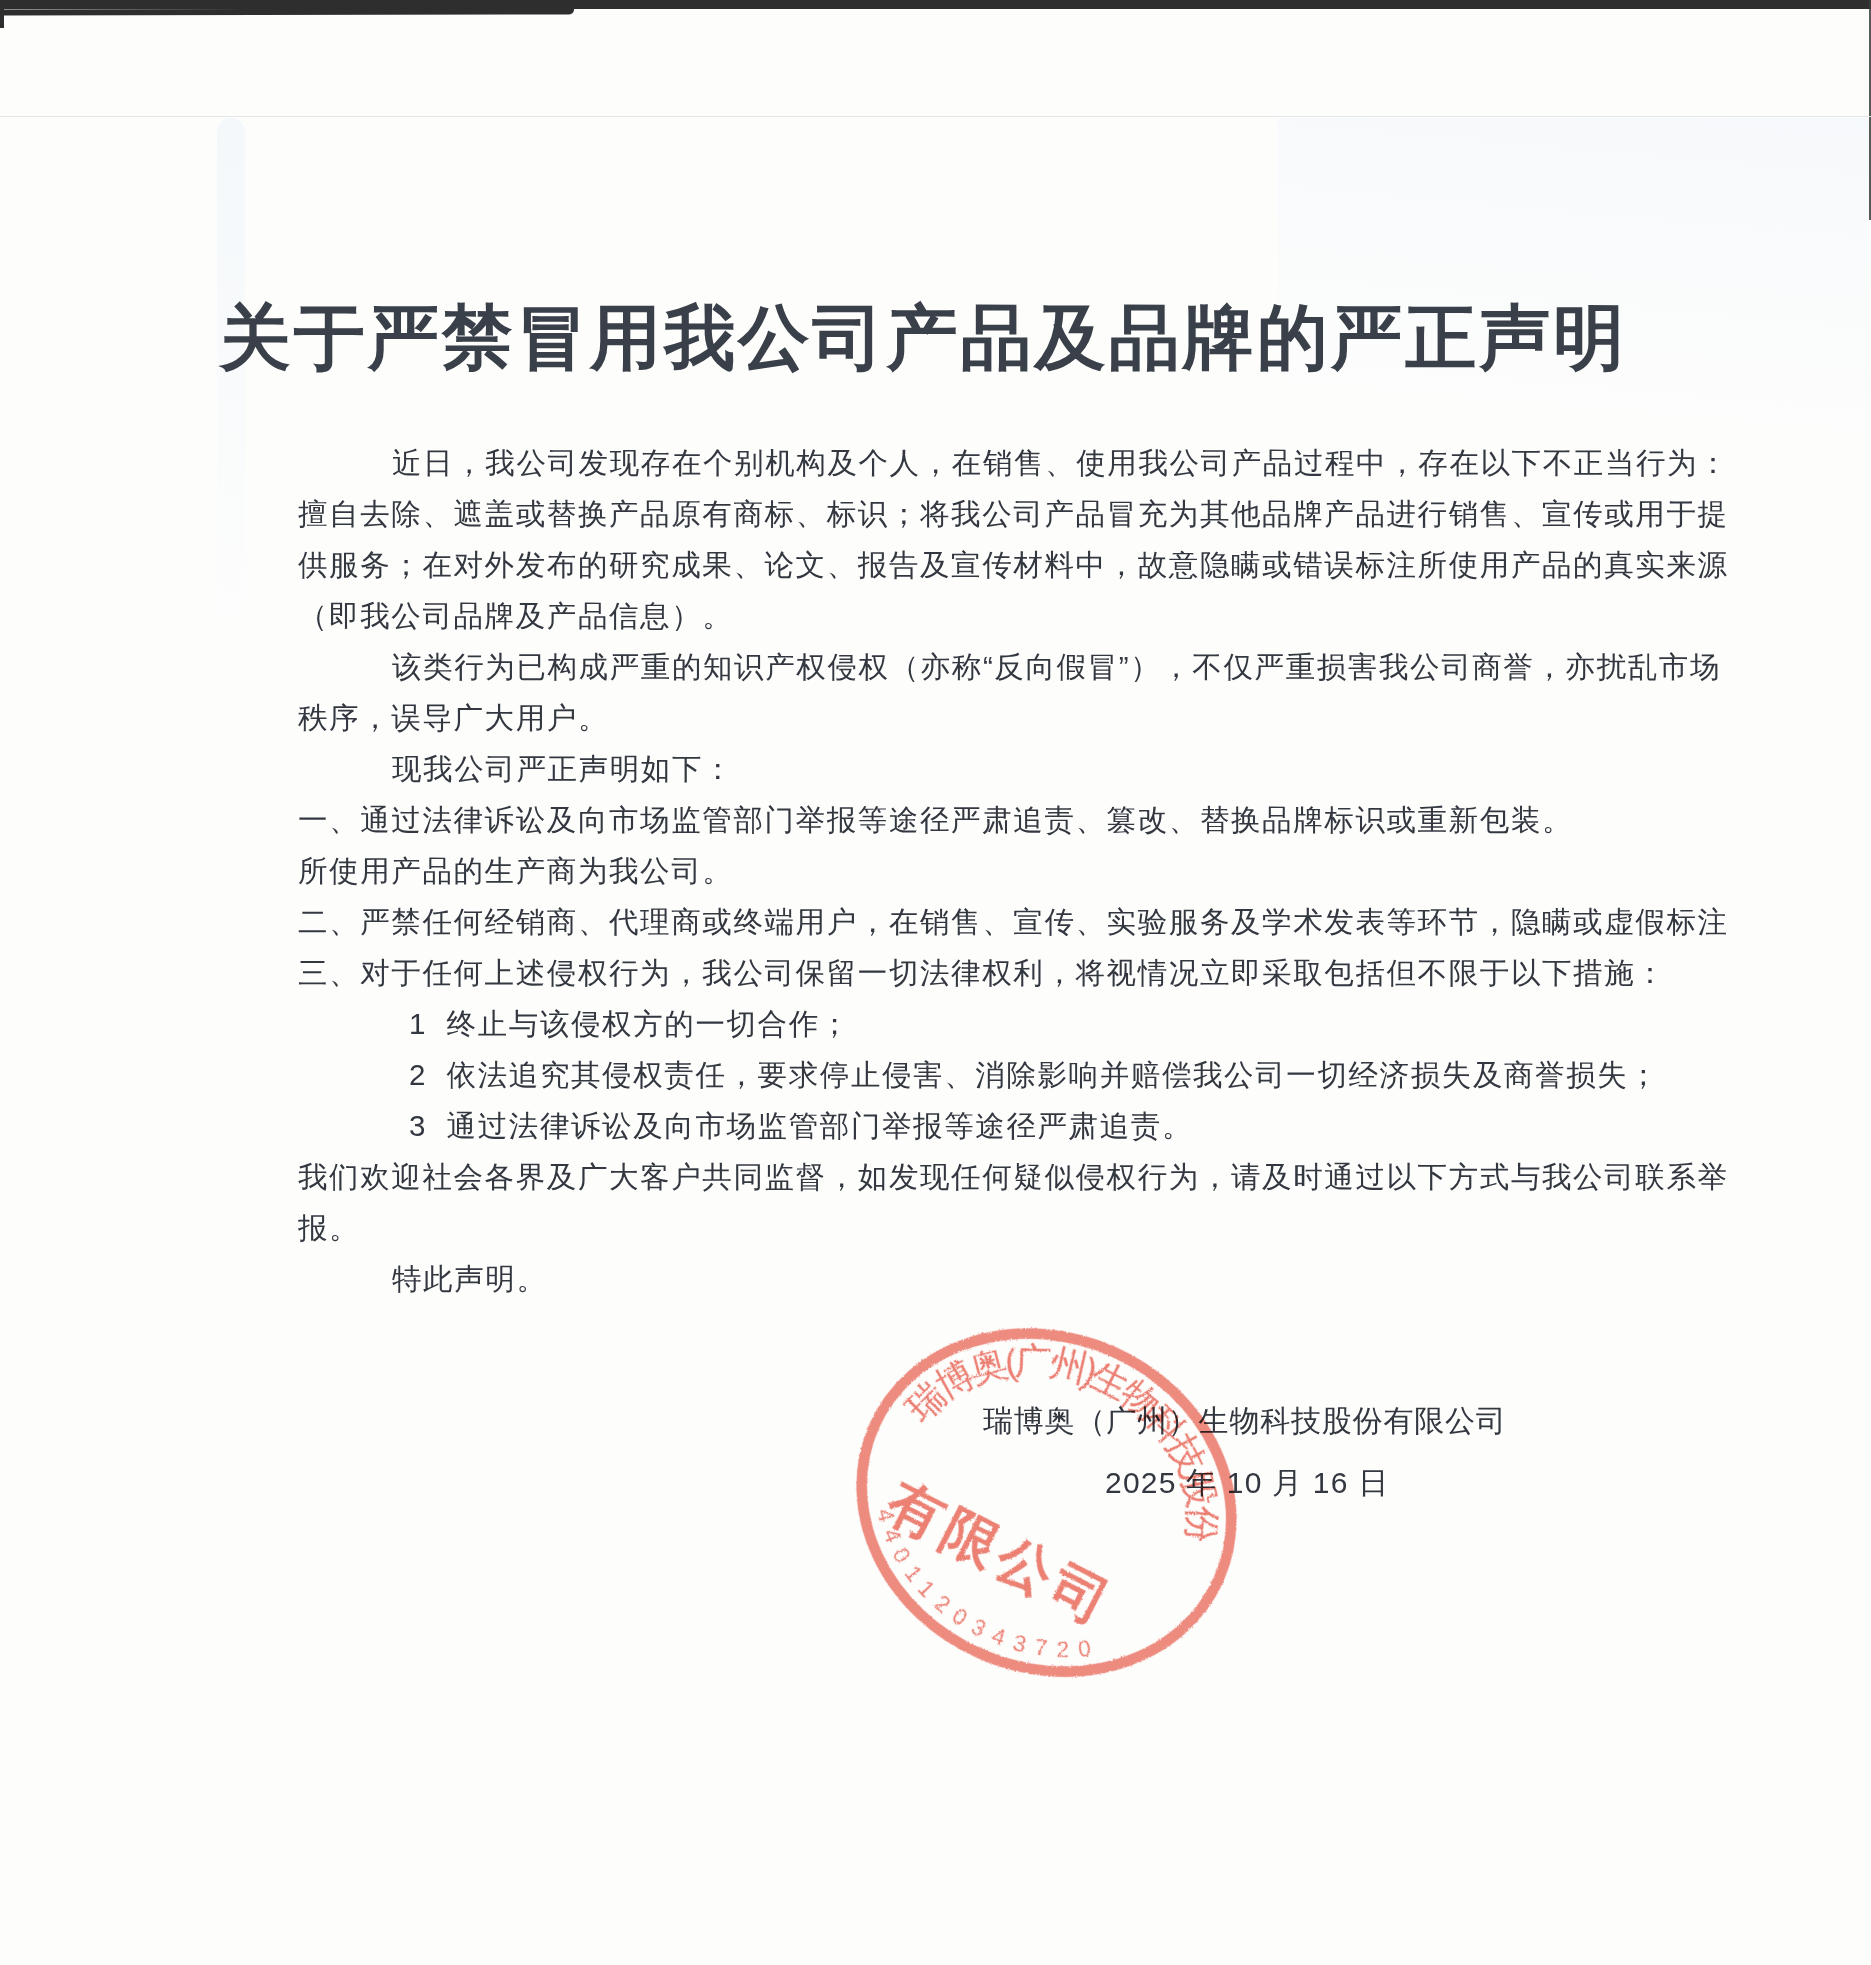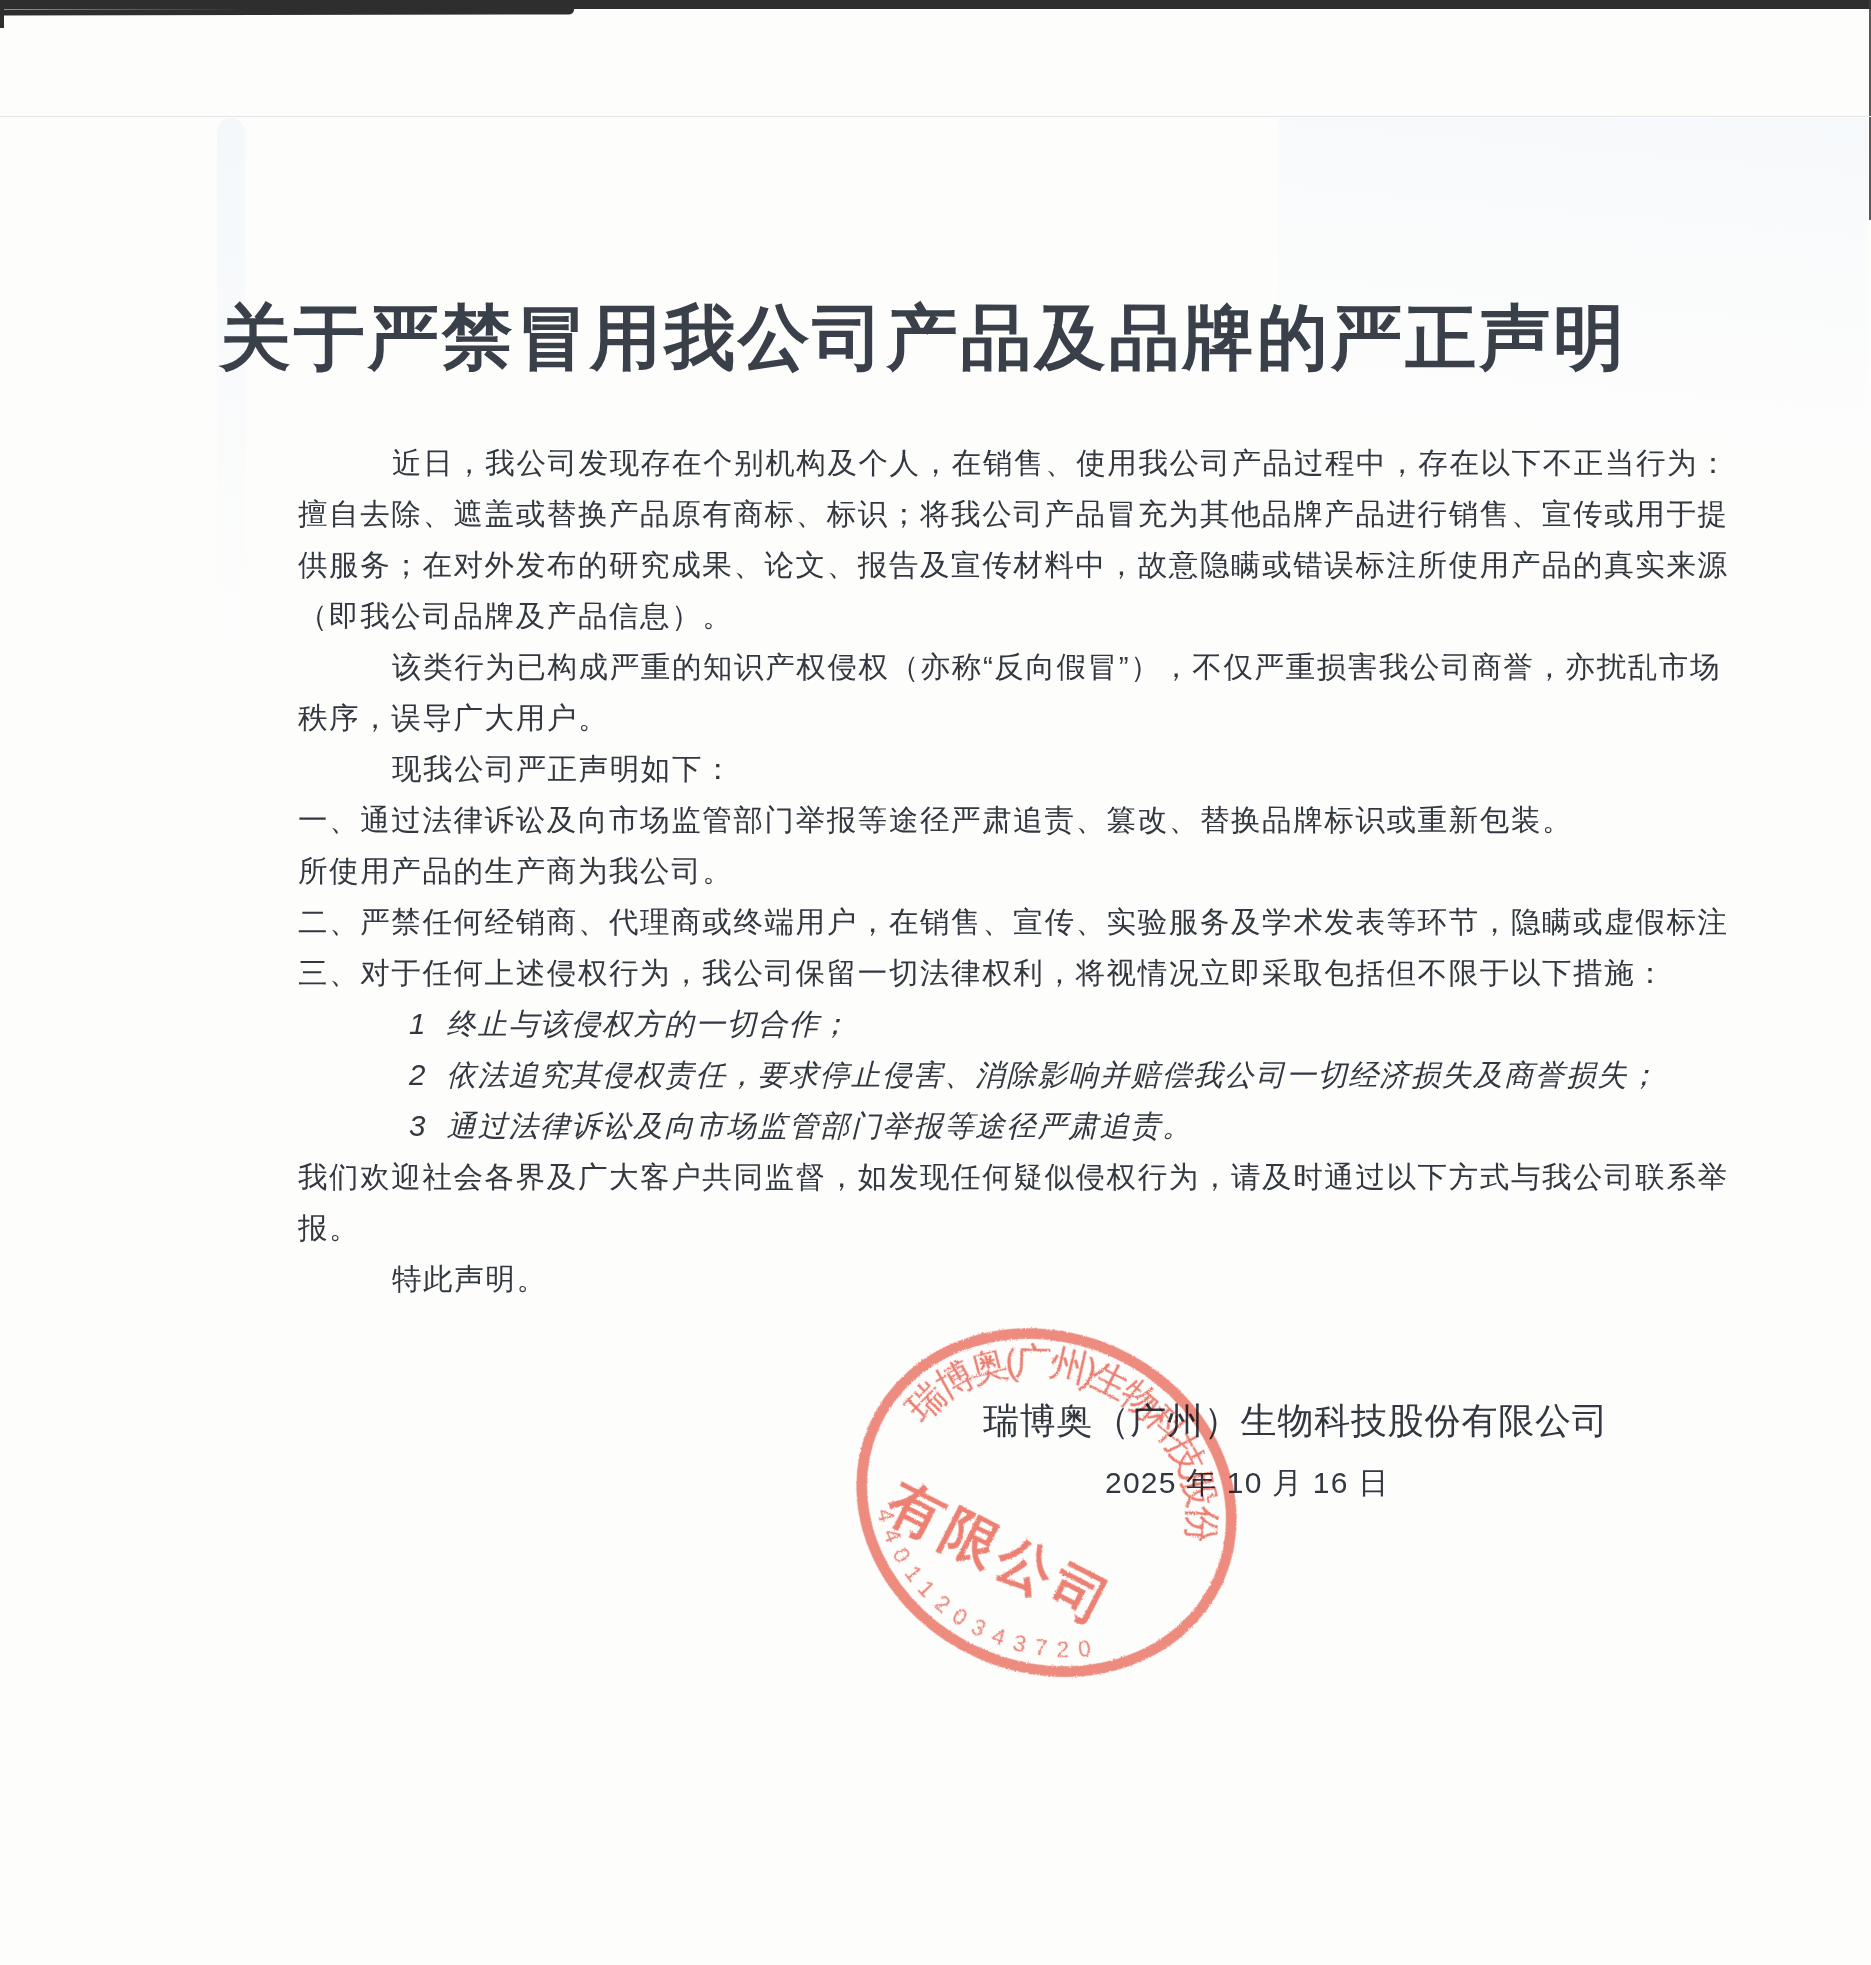--- a/index.html
+++ b/index.html
@@ -30,23 +30,23 @@
 
   
   .title{
     position:absolute;left:0;top:302px;width:1847px;margin:0;
     text-align:center;font-size:71px;font-weight:600;letter-spacing:3.1px;
     color:var(--title-ink);line-height:71px;
   }
   .body-text{position:absolute;left:280px;top:437px;width:1333px;}
   .line{height:51px;line-height:51px;font-size:29.5px;letter-spacing:1.6px;white-space:pre;margin-left:18px;}
   .ind2{padding-left:94px;}
-  .ind3{padding-left:111px;font-style:italic;}
+  .ind3{padding-left:111px;}
 
-  .sig-company{position:absolute;left:983px;top:1399px;font-size:36px;letter-spacing:0.8px;line-height:43px;white-space:pre;}
+  .sig-company{position:absolute;left:983px;top:1399px;font-size:30px;letter-spacing:0.8px;line-height:43px;white-space:pre;}
   .sig-date{position:absolute;left:1105px;top:1461px;font-size:30px;letter-spacing:1.2px;line-height:43px;white-space:pre;}
 
   
   .stamp{
     position:absolute;left:848px;top:1316px;width:397px;height:377px;
     mix-blend-mode:multiply;opacity:.9;
   }
   .stamp .ring{fill:none;stroke:var(--stamp-red);stroke-width:27;opacity:.85;}
   .stamp text{fill:var(--stamp-red);font-family:"Liberation Sans","DejaVu Sans",sans-serif;}
   .stamp .arc-text{font-size:95px;opacity:.95;}

